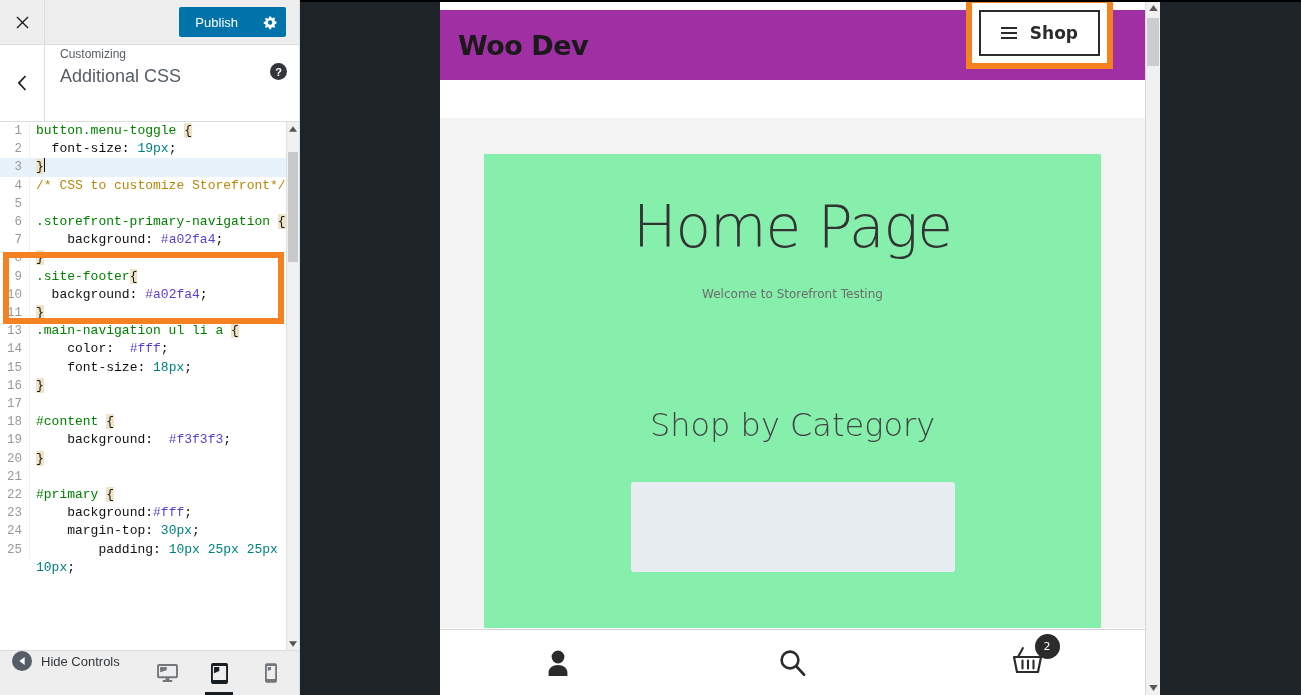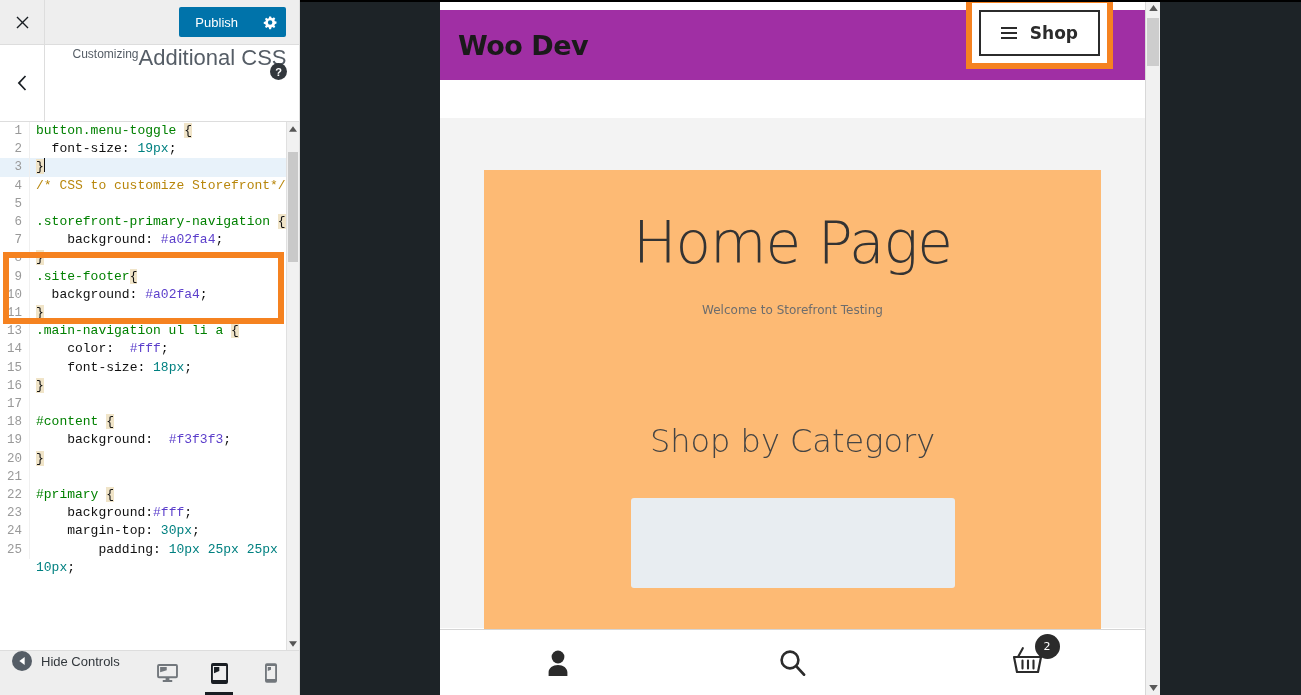--- a/index.html
+++ b/index.html
@@ -66,29 +66,29 @@
   }
   .cz-back {
     width: 45px;
     display: flex; align-items: center; justify-content: center;
     border-right: 1px solid #ddd;
     cursor: pointer;
   }
   .cz-back svg { width: 13px; height: 16px; }
   .cz-titles {
     flex: 1;
-    display: flex; flex-direction: row; justify-content: center;
+    display: flex; flex-direction: column; 
     padding-left: 15px;
   }
   .cz-eyebrow {
     font-size: 12px; color: #555d66; line-height: 18px;
     font-family: "Liberation Sans", sans-serif;
   }
   .cz-title {
-    font-size: 22px; color: #555d66; font-weight: 400;
+    font-size: 18px; color: #555d66; font-weight: 400;
     line-height: 26px;
     font-family: "Liberation Sans", sans-serif;
   }
   .cz-help {
     position: absolute; right: 12px; top: 18px;
     width: 17px; height: 17px; border-radius: 50%;
     background: #32373c; color: #fff;
     font-size: 11px; font-weight: bold;
     display: flex; align-items: center; justify-content: center;
     cursor: pointer;
@@ -222,22 +222,22 @@
     font-family: "DejaVu Sans", sans-serif;
     font-size: 17px; font-weight: bold; color: #2b2b2b;
   }
   .pv-belowheader { height: 38px; background: #fff; }
   .pv-content {
     background: #f3f3f3;
     padding: 36px 0 0 0;
     height: 510px;
   }
   .pv-primary {
-    background: #fdba74;
-    margin: 16px 44px;
+    background: #86efac;
+    margin: 0 44px;
     padding: 40px 25px 10px 25px;
     min-height: 474px;
     text-align: center;
   }
   .pv-h1 {
     font-family: "DejaVu Sans", sans-serif;
     font-size: 58px; font-weight: 300;
     color: #333; line-height: 1.15;
     letter-spacing: -1px;
   }

